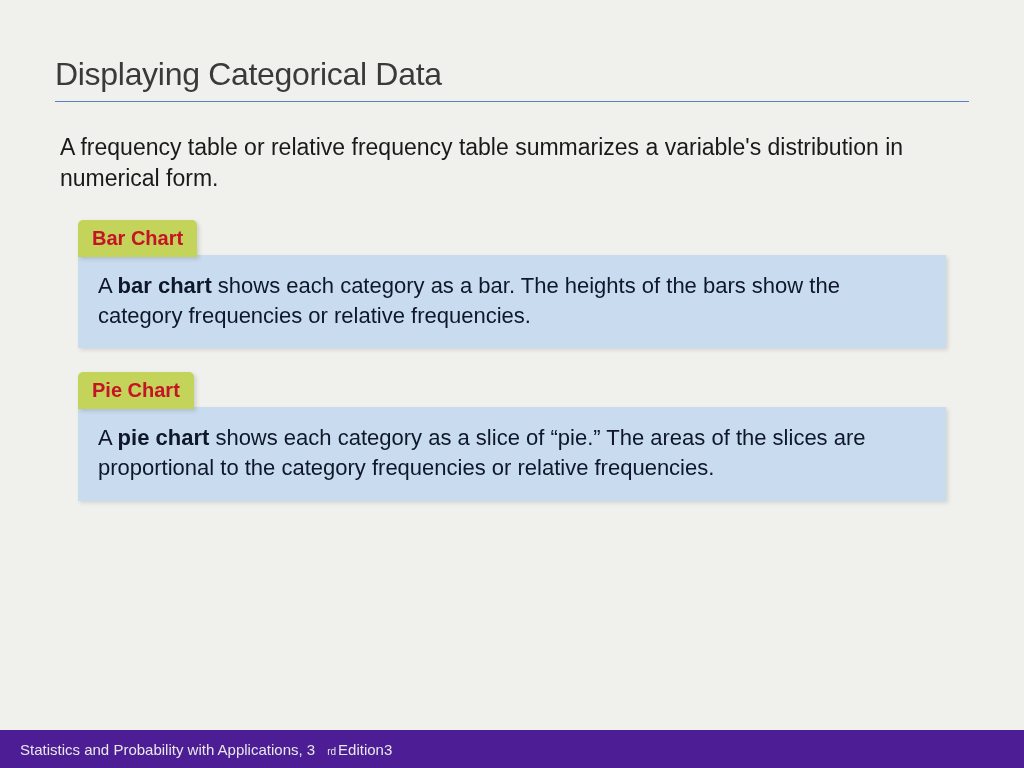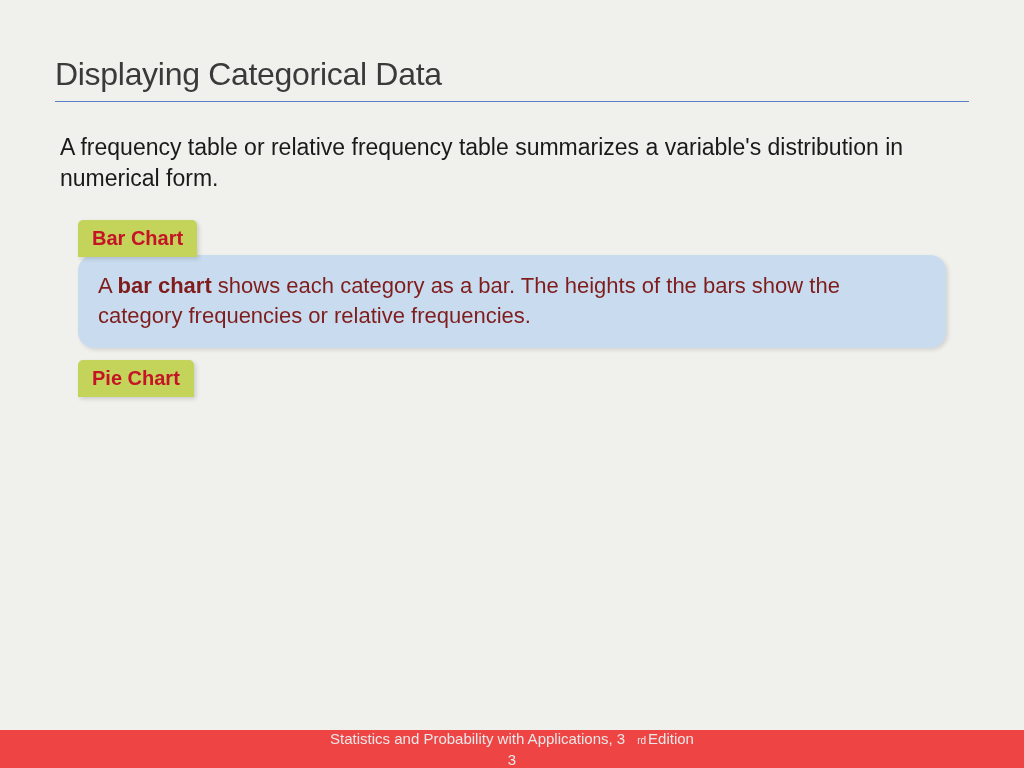--- a/index.html
+++ b/index.html
@@ -35,65 +35,63 @@
     .content {
       padding: 30px 60px 0 60px;
     }
     .intro-text {
       font-size: 23px;
       color: #1a1a1a;
       line-height: 1.35;
       margin-bottom: 26px;
     }
     .callout-group {
-      margin-top: 12px;
+      margin-top: 24px;
       margin-left: 18px;
       margin-right: 18px;
     }
     .tab-label {
       display: inline-block;
       background: #c4d35a;
       color: #c41425;
       font-weight: bold;
       font-size: 20px;
       padding: 7px 14px 7px 14px;
       border-radius: 5px 5px 0 0;
       box-shadow: 2px 2px 4px rgba(0,0,0,0.15);
       position: relative;
       z-index: 2;
     }
     .callout-body {
       background: #c9dcef;
-      border-radius: 16px;
+      border-radius: 0;
       padding: 16px 20px 18px 20px;
       font-size: 22px;
-      color: #7f1d1d;
+      color: #0f172a;
       line-height: 1.35;
       box-shadow: 2px 2px 4px rgba(0,0,0,0.12);
       margin-top: -2px;
       position: relative;
       z-index: 1;
     }
     .callout-body b {
       font-weight: bold;
     }
     .footer {
       position: absolute;
       bottom: 0;
       left: 0;
       right: 0;
       height: 38px;
-      background: #ef4444;
+      background: #4c1d95;
       color: #e8e8e8;
       display: flex;
       align-items: center;
-      justify-content: space-between;
       padding: 0 20px 0 20px;
       font-size: 15px;
-      flex-direction: column;
     }
     .footer-left {
       display: flex;
       align-items: baseline;
     }
     .footer-ord {
       font-size: 10px;
       vertical-align: super;
       margin-right: 2px;
       margin-left: 12px;
@@ -115,20 +113,23 @@
 
     <div class="callout-group">
       <div class="tab-label">Bar Chart</div>
       <div class="callout-body">
         <span>A </span><b>bar chart</b><span> shows each category as a bar. The heights of the bars show the category frequencies or relative frequencies.</span>
       </div>
     </div>
 
     <div class="callout-group">
       <div class="tab-label">Pie Chart</div>
+      <div class="callout-body">
+        <span>A </span><b>pie chart</b><span> shows each category as a slice of “pie.” The areas of the slices are proportional to the category frequencies or relative frequencies.</span>
+      </div>
     </div>
   </div>
 
   <div class="footer">
     <div class="footer-left">
       <span>Statistics and Probability with Applications, 3</span>
         <span class="footer-ord">rd</span>
         <span> Edition</span>
     </div>
     <div class="page-num">3</div>

